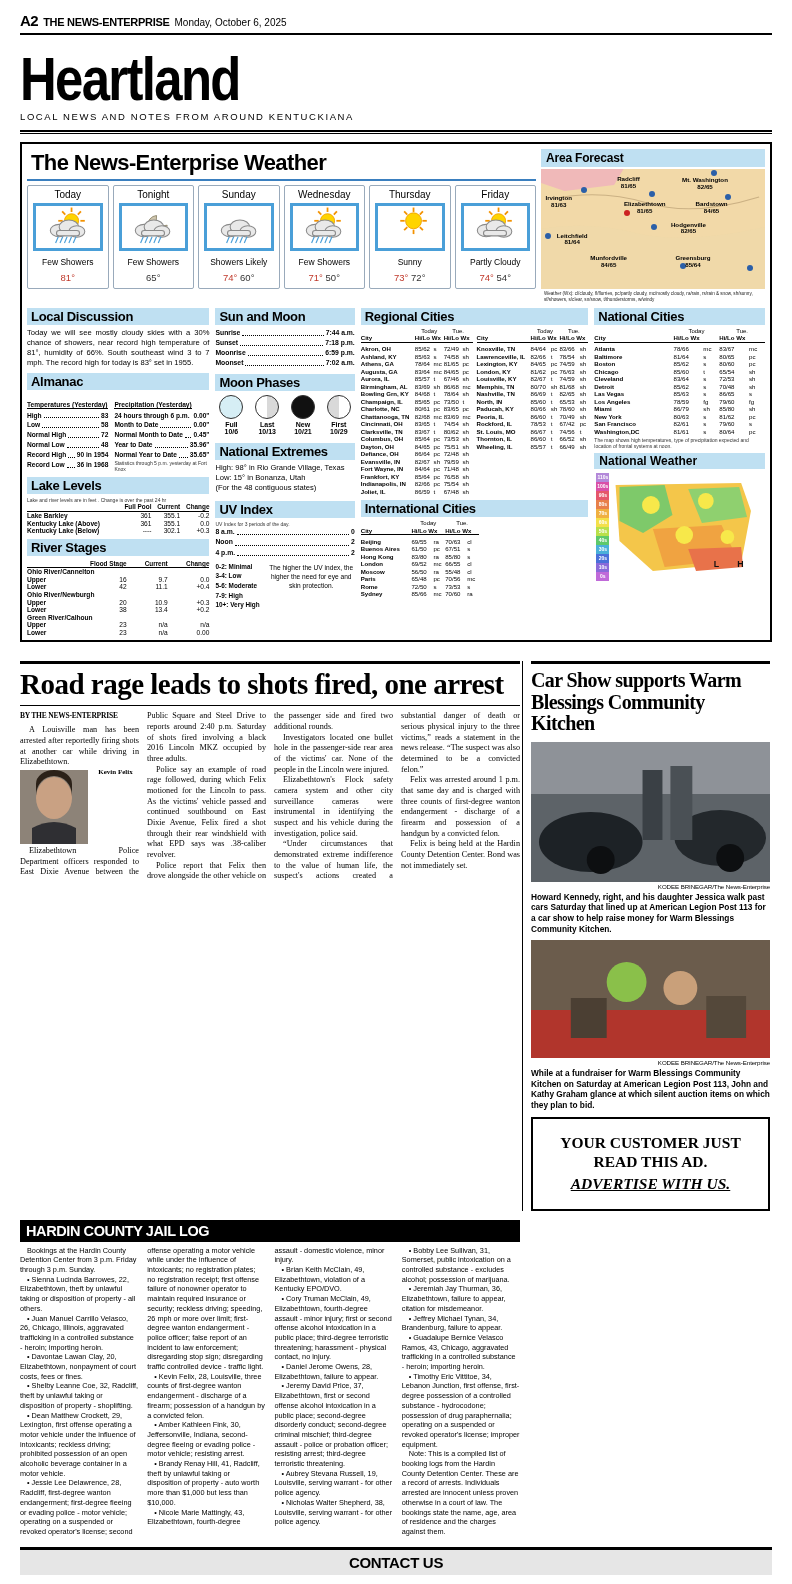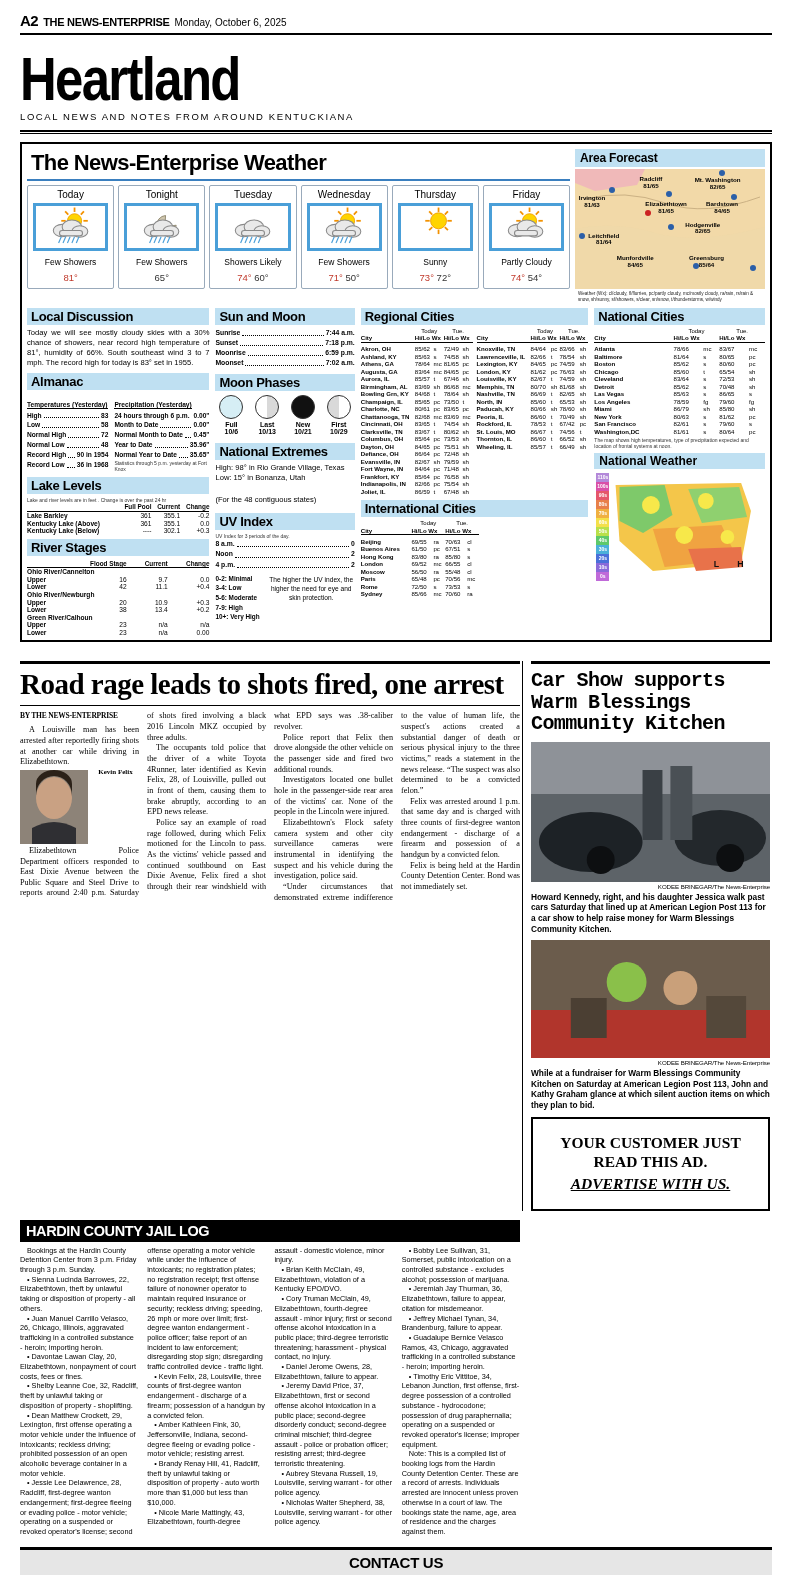--- a/index.html
+++ b/index.html
@@ -41,21 +41,21 @@
   .wx-days { display:flex; gap:4px; }
   .wx-day { flex:1; border:1px solid #9ab; border-radius:2px; text-align:center; padding:3px 2px 5px; }
   .wx-day-name { font-size:10px; padding-bottom:3px; }
   .wx-icon-frame { border:3px solid #4a9fd8; background:#fff; margin:0 3px; height:48px; display:flex; align-items:center; justify-content:center; }
   .wx-icon-frame svg { width:46px; height:40px; }
   .wx-cond { font-size:8.5px; margin-top:6px; }
   .wx-temps { font-size:9.5px; margin-top:5px; }
   .wx-hi { color:#c0392b; }
   .wx-lo { color:#333; }
 
-  .area-forecast { width:190px; }
+  .area-forecast { width:224px; }
   .af-head { background:#bfe0f2; font-size:12px; font-weight:bold; padding:2px 5px; letter-spacing:-0.2px; }
   .af-map { position:relative; height:120px; background:#f2d9a8; margin-top:2px; overflow:hidden; border:0; }
   .af-city { position:absolute; font-size:6.2px; font-weight:bold; line-height:1.05; text-align:center; }
   .af-dot { position:absolute; width:6px; height:6px; border-radius:50%; background:#2b5fa8; }
   .af-dot.red { background:#cc2222; }
   .af-note { font-size:4.6px; line-height:1.25; padding:2px 3px 0; color:#222; }
 
   
   .wx-grid { display:flex; gap:6px; margin-top:5px; flex:1; }
   .col-a { width:186px; }
@@ -116,21 +116,21 @@
     font-family:"Liberation Serif", serif; font-weight:bold;
     font-size:29px; line-height:1.05; letter-spacing:-0.5px; margin:5px 0 6px;
   }
   .byline { font-size:7.5px; font-weight:bold; letter-spacing:-0.2px; margin-bottom:4px; }
   .cols4 { column-count:4; column-gap:8px; font-family:"Liberation Serif",serif; font-size:8.2px; line-height:1.3; text-align:justify; }
   .cols4 p { margin:0 0 0 0; text-indent:9px; }
   .mug { width:68px; height:74px; background:linear-gradient(180deg,#9a8f86,#6a5d54); float:left; margin:2px 4px 2px 0; position:relative; }
   .mug-cap { font-size:7px; font-weight:bold; text-align:center; }
 
   .sub-headline {
-    font-family:Liberation Mono, monospace; font-weight:bold;
+    font-family:Liberation Serif, serif; font-weight:bold;
     font-size:20px; line-height:1.08; letter-spacing:-0.6px; margin:6px 0 7px;
   }
   .photo { width:100%; background:#555; position:relative; overflow:hidden; }
   .photo-credit { font-size:6.2px; text-align:right; margin:1px 0 2px; letter-spacing:-0.1px; }
   .photo-cap { font-size:8.3px; font-weight:bold; line-height:1.28; margin-bottom:6px; }
   .house-ad { border:2px solid #000; text-align:center; padding:14px 6px; margin-top:6px; }
   .house-ad .l1 { font-family:"Liberation Serif",serif; font-size:15.5px; font-weight:bold; line-height:1.25; }
   .house-ad .l2 { font-family:"Liberation Serif",serif; font-size:15.5px; font-weight:bold; font-style:italic; line-height:1.3; margin-top:3px;text-decoration:underline; }
 
   
@@ -223,21 +223,21 @@
                     <line x1="25" y1="31" x2="22" y2="38"></line>
                     <line x1="30" y1="31" x2="27" y2="38"></line>
                     <line x1="35" y1="31" x2="32" y2="38"></line>
                   </g>
                 </svg>
               </div>
               <div class="wx-cond">Few Showers</div>
               <div class="wx-temps"><span class="wx-lo">65°</span></div>
             </div>
             <div class="wx-day">
-              <div class="wx-day-name">Tuesday</div>
+              <div class="wx-day-name">Sunday</div>
               <div class="wx-icon-frame">
                 <svg viewBox="0 0 52 40">
                   <g fill="#e9e9e9" stroke="#8a8a8a" stroke-width="1.2">
                     <ellipse cx="16" cy="24" rx="10" ry="7"></ellipse>
                     <ellipse cx="27" cy="20" rx="11" ry="8"></ellipse>
                     <ellipse cx="36" cy="25" rx="9" ry="6.5"></ellipse>
                     <rect x="13" y="24" width="26" height="6" rx="3"></rect>
                   </g>
                   <g stroke="#4a9fd8" stroke-width="1.3">
                     <line x1="15" y1="31" x2="12" y2="38"></line>
@@ -558,21 +558,21 @@
         <div class="moon-row" id="moon-row">
             <div class="moon-item"><div class="moon-disc moon-full"></div>Full<br>10/6</div>
             <div class="moon-item"><div class="moon-disc moon-half-l"></div>Last<br>10/13</div>
             <div class="moon-item"><div class="moon-disc moon-new"></div>New<br>10/21</div>
             <div class="moon-item"><div class="moon-disc moon-half-r"></div>First<br>10/29</div>
           </div>
 
         <div class="sec-head" style="margin-top:8px">National Extremes</div>
         <div class="body-txt">High: 98° in Rio Grande Village, Texas</div>
         <div class="body-txt">Low: 15° in Bonanza, Utah</div>
-        <div class="body-txt" style="margin-top:12px">(For the 48 contiguous states)</div>
+        <div class="body-txt" style="margin-top:0">(For the 48 contiguous states)</div>
 
         <div class="sec-head" style="margin-top:8px">UV Index</div>
         <div class="tiny">UV Index for 3 periods of the day.</div>
         <div id="uv-rows">
             <div class="alm-row" style="font-size: 6.8px;">
               <span class="alm-label">8 a.m.</span>
               <span class="alm-dots"></span>
               <span class="alm-val">0</span>
             </div>
             <div class="alm-row" style="font-size: 6.8px;">
@@ -1105,21 +1105,20 @@
         <div id="lead-paras">
             <p>A Louisville man has been arrested after reportedly firing shots at another car while driving in Elizabethtown.</p>
             <div class="mug"><svg width="68" height="74" viewBox="0 0 68 74">
                 <rect width="68" height="74" fill="#8d8378"></rect>
                 <ellipse cx="34" cy="28" rx="18" ry="21" fill="#c9a183"></ellipse>
                 <path d="M16 26 A18 20 0 0 1 52 26 L52 14 A18 14 0 0 0 16 14 Z" fill="#2b2118"></path>
                 <path d="M12 74 L12 58 Q34 46 56 58 L56 74 Z" fill="#2f2f33"></path>
               </svg></div>
             <div class="mug-cap">Kevin Felix</div>
             <p>Elizabethtown Police Department officers responded to East Dixie Avenue between the Public Square and Steel Drive to reports around 2:40 p.m. Saturday of shots fired involving a black 2016 Lincoln MKZ occupied by three adults.</p>
-            <p>The occupants told police that the driver of a white Toyota 4Runner, later identified as Kevin Felix, 28, of Louisville, pulled out in front of them, causing them to brake abruptly, according to an EPD news release.</p>
             <p>Police say an example of road rage followed, during which Felix motioned for the Lincoln to pass. As the victims' vehicle passed and continued southbound on East Dixie Avenue, Felix fired a shot through their rear windshield with what EPD says was .38-caliber revolver.</p>
             <p>Police report that Felix then drove alongside the other vehicle on the passenger side and fired two additional rounds.</p>
             <p>Investigators located one bullet hole in the passenger-side rear area of the victims' car. None of the people in the Lincoln were injured.</p>
             <p>Elizabethtown's Flock safety camera system and other city surveillance cameras were instrumental in identifying the suspect and his vehicle during the investigation, police said.</p>
             <p>“Under circumstances that demonstrated extreme indifference to the value of human life, the suspect's actions created a substantial danger of death or serious physical injury to the three victims,” reads a statement in the news release. “The suspect was also determined to be a convicted felon.”</p>
             <p>Felix was arrested around 1 p.m. that same day and is charged with three counts of first-degree wanton endangerment - discharge of a firearm and possession of a handgun by a convicted felon.</p>
             <p>Felix is being held at the Hardin County Detention Center. Bond was not immediately set.</p>
           </div>
       </div>
     </div>

